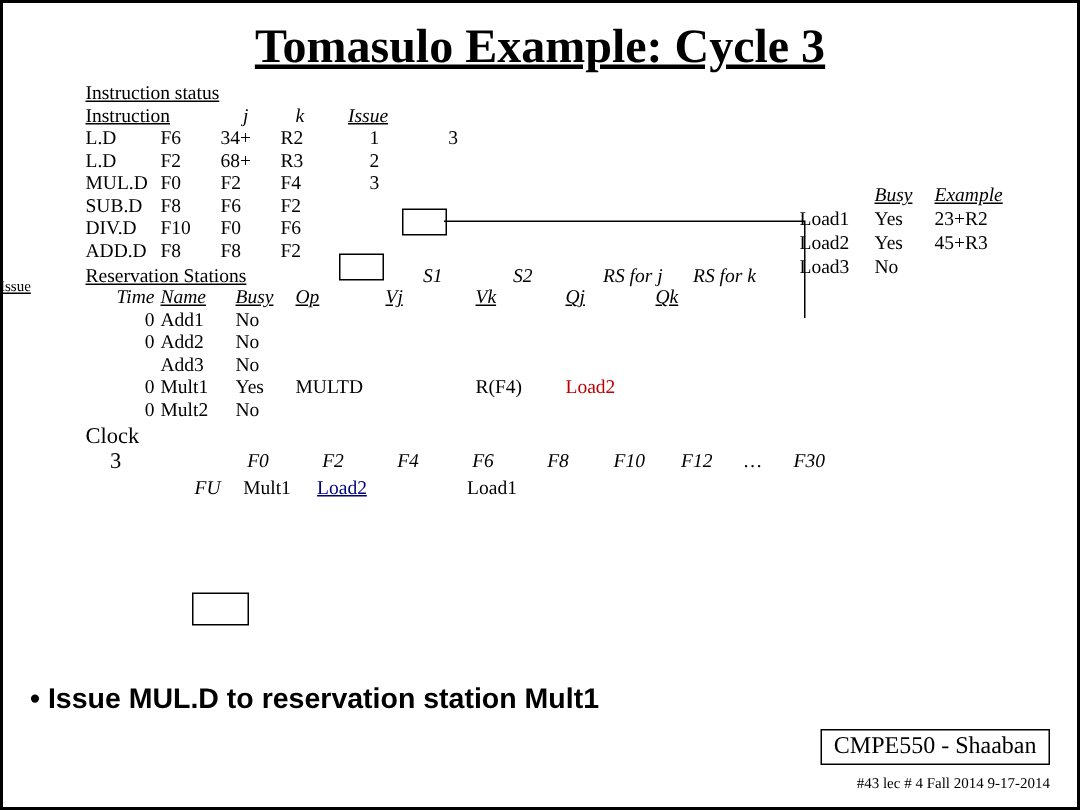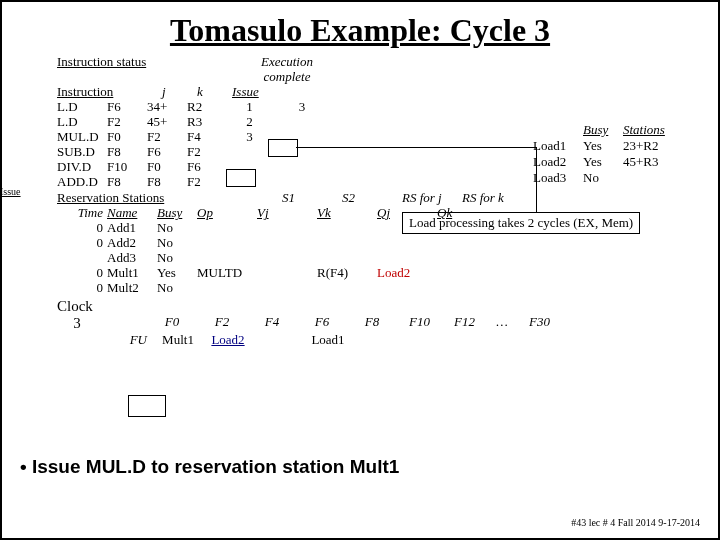--- a/index.html
+++ b/index.html
@@ -27,21 +27,20 @@
 
   <div class="title">Tomasulo Example:  Cycle 3</div>
 
   <div class="issue-tag">Issue</div>
 
   <div class="tbl" style="margin-left:28px">
 
     <div class="row">
       <div class="c u" style="width:130px">Instruction status</div>
       <div class="c" style="width:60px"></div>
-      <div class="c i" style="width:80px;text-align:center">Execution complete</div>
     </div>
     <div class="row">
       <div class="c u" style="width:70px">Instruction</div>
       <div class="c" style="width:35px"></div>
       <div class="c i" style="width:35px">j</div>
       <div class="c i" style="width:35px">k</div>
       <div class="c i u" style="width:45px">Issue</div>
     </div>
 
     <div id="instr-rows">
@@ -50,21 +49,21 @@
           <div class="c" style="width:40px">F6</div>
           <div class="c" style="width:40px">34+</div>
           <div class="c" style="width:40px">R2</div>
           <div class="c" style="width:45px;text-align:center">1</div>
           <div class="c" style="width:60px;text-align:center">3</div>
           <div class="c" style="width:60px"></div>
         </div>
         <div class="row">
           <div class="c" style="width:50px">L.D</div>
           <div class="c" style="width:40px">F2</div>
-          <div class="c" style="width:40px">45+</div>
+          <div class="c" style="width:40px">68+</div>
           <div class="c" style="width:40px">R3</div>
           <div class="c" style="width:45px;text-align:center">2</div>
           <div class="c" style="width:60px;text-align:center"></div>
           <div class="c" style="width:60px"></div>
         </div>
         <div class="row">
           <div class="c" style="width:50px">MUL.D</div>
           <div class="c" style="width:40px">F0</div>
           <div class="c" style="width:40px">F2</div>
           <div class="c" style="width:40px">F4</div>
@@ -196,21 +195,21 @@
       <div class="rc" style="width:50px">Load1</div>
       <div class="rc" style="width:50px"></div>
     </div>
 
   </div>
 
   <div style="position:absolute;right:40px;top:120px;font-size:13px">
     <div class="row">
       <div class="c" style="width:50px"></div>
       <div class="c i u" style="width:40px">Busy</div>
-      <div class="c i u" style="width:55px">Stations</div>
+      <div class="c i u" style="width:55px">Example</div>
     </div>
     <div id="load-rows">
         <div class="row">
           <div class="c" style="width:50px">Load1</div>
           <div class="c" style="width:40px">Yes</div>
           <div class="c" style="width:55px">23+R2</div>
         </div>
         <div class="row">
           <div class="c" style="width:50px">Load2</div>
           <div class="c" style="width:40px">Yes</div>
@@ -220,23 +219,21 @@
           <div class="c" style="width:50px">Load3</div>
           <div class="c" style="width:40px">No</div>
           <div class="c" style="width:55px"></div>
         </div>
       </div>
   </div>
 
   <div class="box" style="left:266px;top:137px;width:28px;height:16px"></div>
   <div class="box" style="left:224px;top:167px;width:28px;height:16px"></div>
   <div class="box" style="left:126px;top:393px;width:36px;height:20px"></div>
-  <div class="box" style="left:400px;top:210px;padding:2px 6px;font-size:13px">
-    <span>Load processing takes 2 cycles  (EX, Mem)</span>
-  </div>
 
   <div style="position:absolute;left:294px;top:145px;width:240px;height:1px;background:#000"></div>
   <div style="position:absolute;left:534px;top:145px;width:1px;height:65px;background:#000"></div>
 
   <div class="bullet">• <span>Issue MUL.D to reservation station Mult1</span></div>
 
+  <div class="footer1">CMPE550 - Shaaban</div>
   <div class="footer2">#43  lec # 4 Fall 2014   9-17-2014</div>
 </div>
 
 </body></html>

